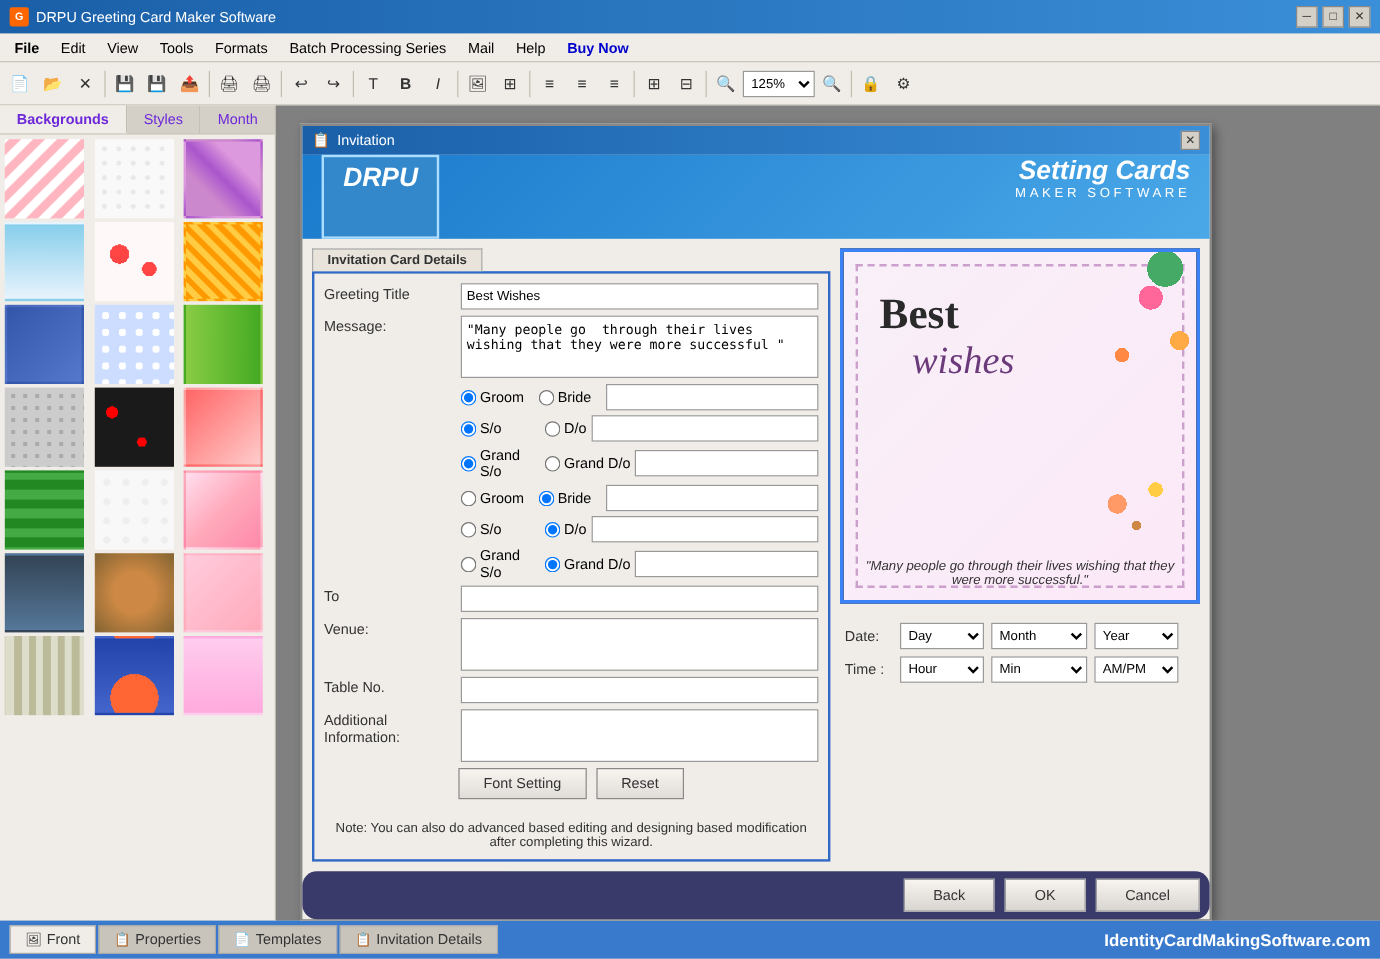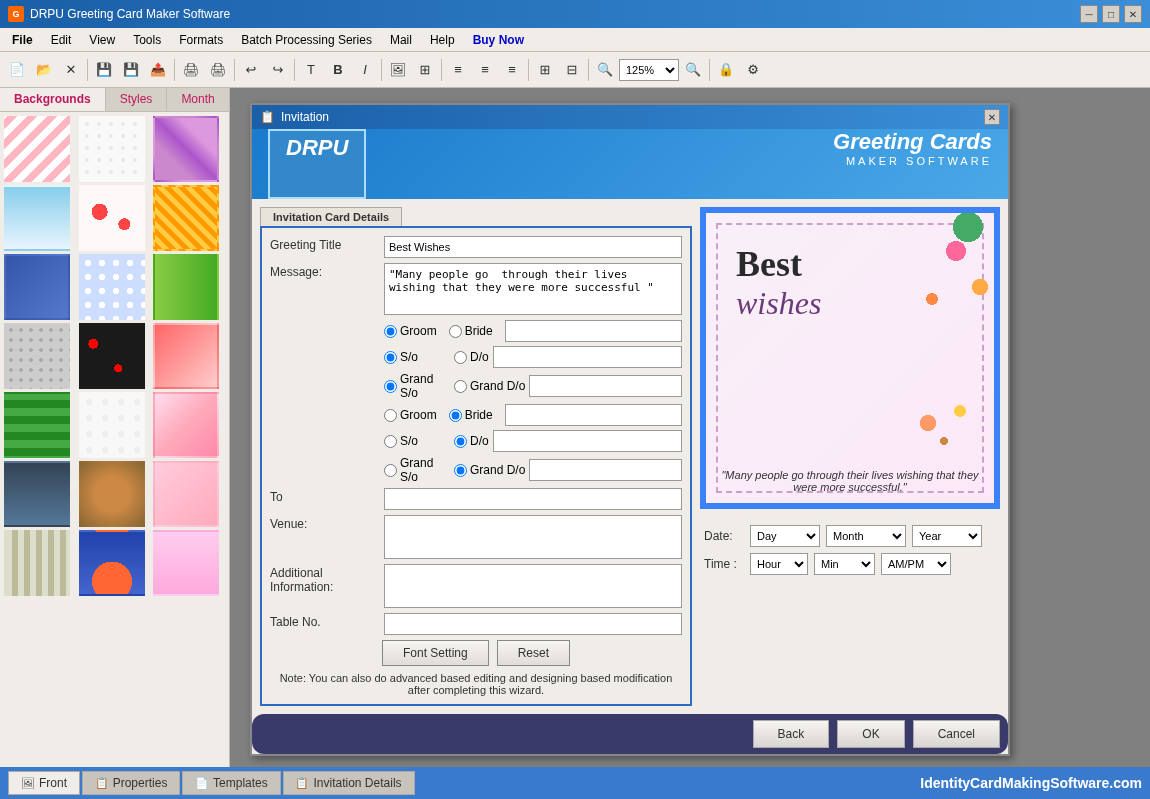--- a/index.html
+++ b/index.html
@@ -75,21 +75,21 @@
       display: flex;
       background: #e8e4dc;
       border-bottom: 1px solid #c0bdb0;
     }
     .left-tab {
       padding: 4px 14px;
       cursor: pointer;
       font-size: 12px;
       border-right: 1px solid #c0bdb0;
       background: #d4d0c8;
-      color: #be185d;
+      color: #6d28d9;
     }
     .left-tab.active {
       background: #f0ede8;
       border-bottom: 1px solid #f0ede8;
       font-weight: bold;
     }
     .thumbnails-area {
       flex: 1;
       overflow-y: auto;
       padding: 4px;
@@ -271,36 +271,36 @@
       padding-left: 114px;
       gap: 12px;
     }
     .radio-label { font-size: 12px; display: flex; align-items: center; gap: 3px; cursor: pointer; justify-content: flex-end; }
 
     
     .preview-card {
       width: 300px;
       min-width: 300px;
       background: #0f172a;
-      border: 6px solid #3b82f6;
+      border: 3px solid #3b82f6;
       overflow: hidden;
     }
     .card-image-area {
       position: relative;
       height: 290px;
       background: linear-gradient(135deg, #f8f0f8, #fce8f8);
       overflow: hidden;
     }
     .card-best-wishes {
       position: absolute;
       top: 30px;
       left: 30px;
     }
     .card-best-wishes .best { font-size: 36px; font-weight: bold; color: #2a2a2a; font-family: Georgia, serif; }
-    .card-best-wishes .wishes { font-size: 32px; color: #6b3a7a; font-style: italic; font-family: Georgia, serif; }
+    .card-best-wishes .wishes { font-size: 32px; color: #6b3a7a; font-style: italic; font-family: Georgia, serif; margin-left: 27px; }
 
     .card-flowers-top {
       position: absolute;
       top: -10px;
       right: -10px;
       width: 120px;
       height: 120px;
       background: radial-gradient(circle at 60% 40%, #ff6699 10px, transparent 10px),
                   radial-gradient(circle at 80% 70%, #ffaa44 8px, transparent 8px),
                   radial-gradient(circle at 40% 80%, #ff8844 6px, transparent 6px),
@@ -347,21 +347,21 @@
       height: 22px;
       border: 1px solid #999;
       background: white;
       font-size: 11px;
       padding: 0 2px;
     }
     .btn-row {
       display: flex;
       gap: 8px;
       justify-content: center;
-      margin-bottom: 6px;
+      margin-bottom: 18px;
     }
     .dialog-btn {
       height: 26px;
       padding: 0 20px;
       border: 1px solid #888;
       background: linear-gradient(to bottom, #f8f4f0, #e0dcd8);
       cursor: pointer;
       font-size: 12px;
       color: #333;
     }
@@ -536,21 +536,21 @@
         <div class="dialog-title-text">
           <span>📋</span>
           <span>Invitation</span>
         </div>
         <div class="dialog-close-btn">✕</div>
       </div>
 
       <div class="dialog-header-img">
         <div class="drpu-logo">DRPU</div>
         <div class="greeting-cards-text">
-          <div class="big">Greeting Cards</div>
+          <div class="big">Setting Cards</div>
           <div class="small">MAKER  SOFTWARE</div>
         </div>
       </div>
 
       <div class="dialog-body">
 
         <div class="form-area">
           <div class="tab-button">Invitation Card Details</div>
           <div class="form-content">
 
@@ -656,27 +656,27 @@
               <span class="form-label">To</span>
               <input type="text" class="form-input" style="">
             </div>
 
             <div class="form-row">
               <span class="form-label">Venue:</span>
               <textarea class="form-textarea-sm" style=""></textarea>
             </div>
 
             <div class="form-row">
+              <span class="form-label">Table No.</span>
+              <input type="text" class="form-input" style="">
+            </div>
+
+            <div class="form-row">
               <span class="form-label">Additional Information:</span>
               <textarea class="form-textarea-sm" style=""></textarea>
-            </div>
-
-            <div class="form-row">
-              <span class="form-label">Table No.</span>
-              <input type="text" class="form-input" style="">
             </div>
 
             <div class="btn-row">
               <button class="dialog-btn">Font Setting</button>
               <button class="dialog-btn">Reset</button>
             </div>
 
             <div class="note-text">Note: You can also do advanced based editing and designing based modification after completing this wizard.</div>
           </div>
         </div>
@@ -704,24 +704,24 @@
               </select>
               <select class="dt-select" style="width:80px;">
                 <option>Month</option>
               </select>
               <select class="dt-select" style="width:70px;">
                 <option>Year</option>
               </select>
             </div>
             <div class="datetime-row">
               <span class="dt-label">Time :</span>
-              <select class="dt-select" style="width:58px;">
+              <select class="dt-select" style="width:70px;">
                 <option>Hour</option>
               </select>
-              <select class="dt-select" style="width:61px;">
+              <select class="dt-select" style="width:80px;">
                 <option>Min</option>
               </select>
               <select class="dt-select" style="width:70px;">
                 <option>AM/PM</option>
               </select>
             </div>
           </div>
         </div>
       </div>
 

